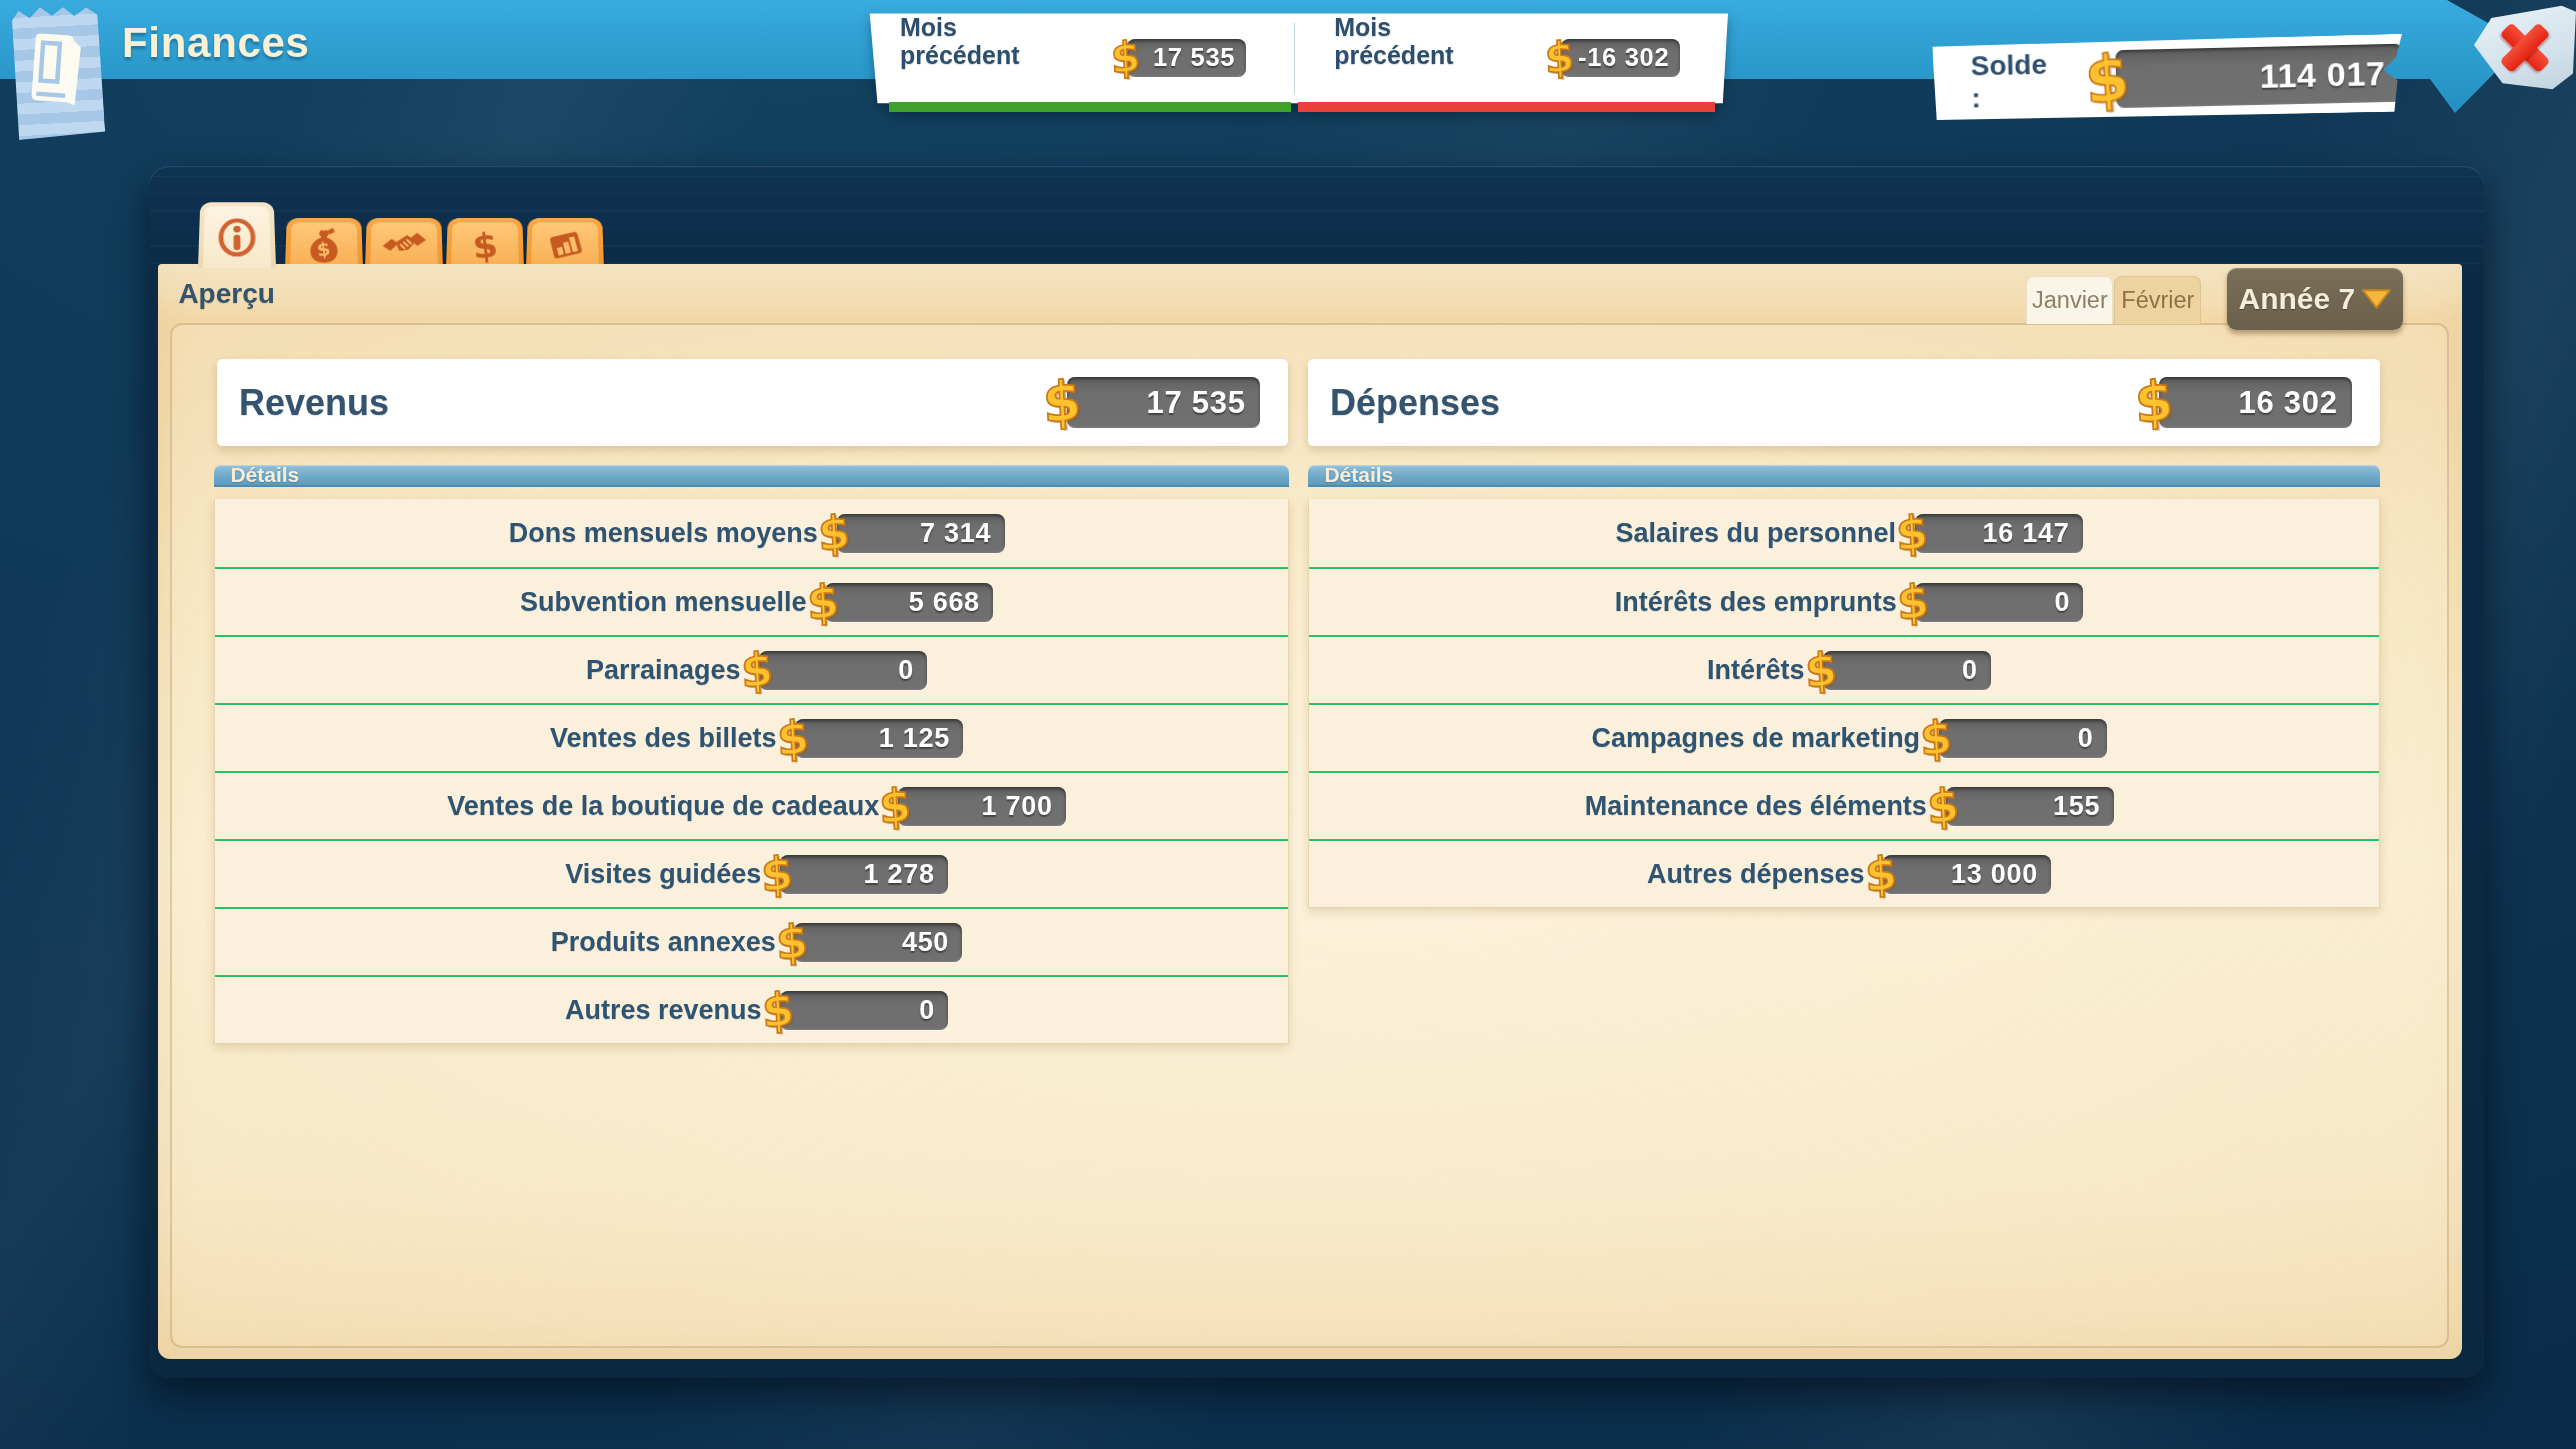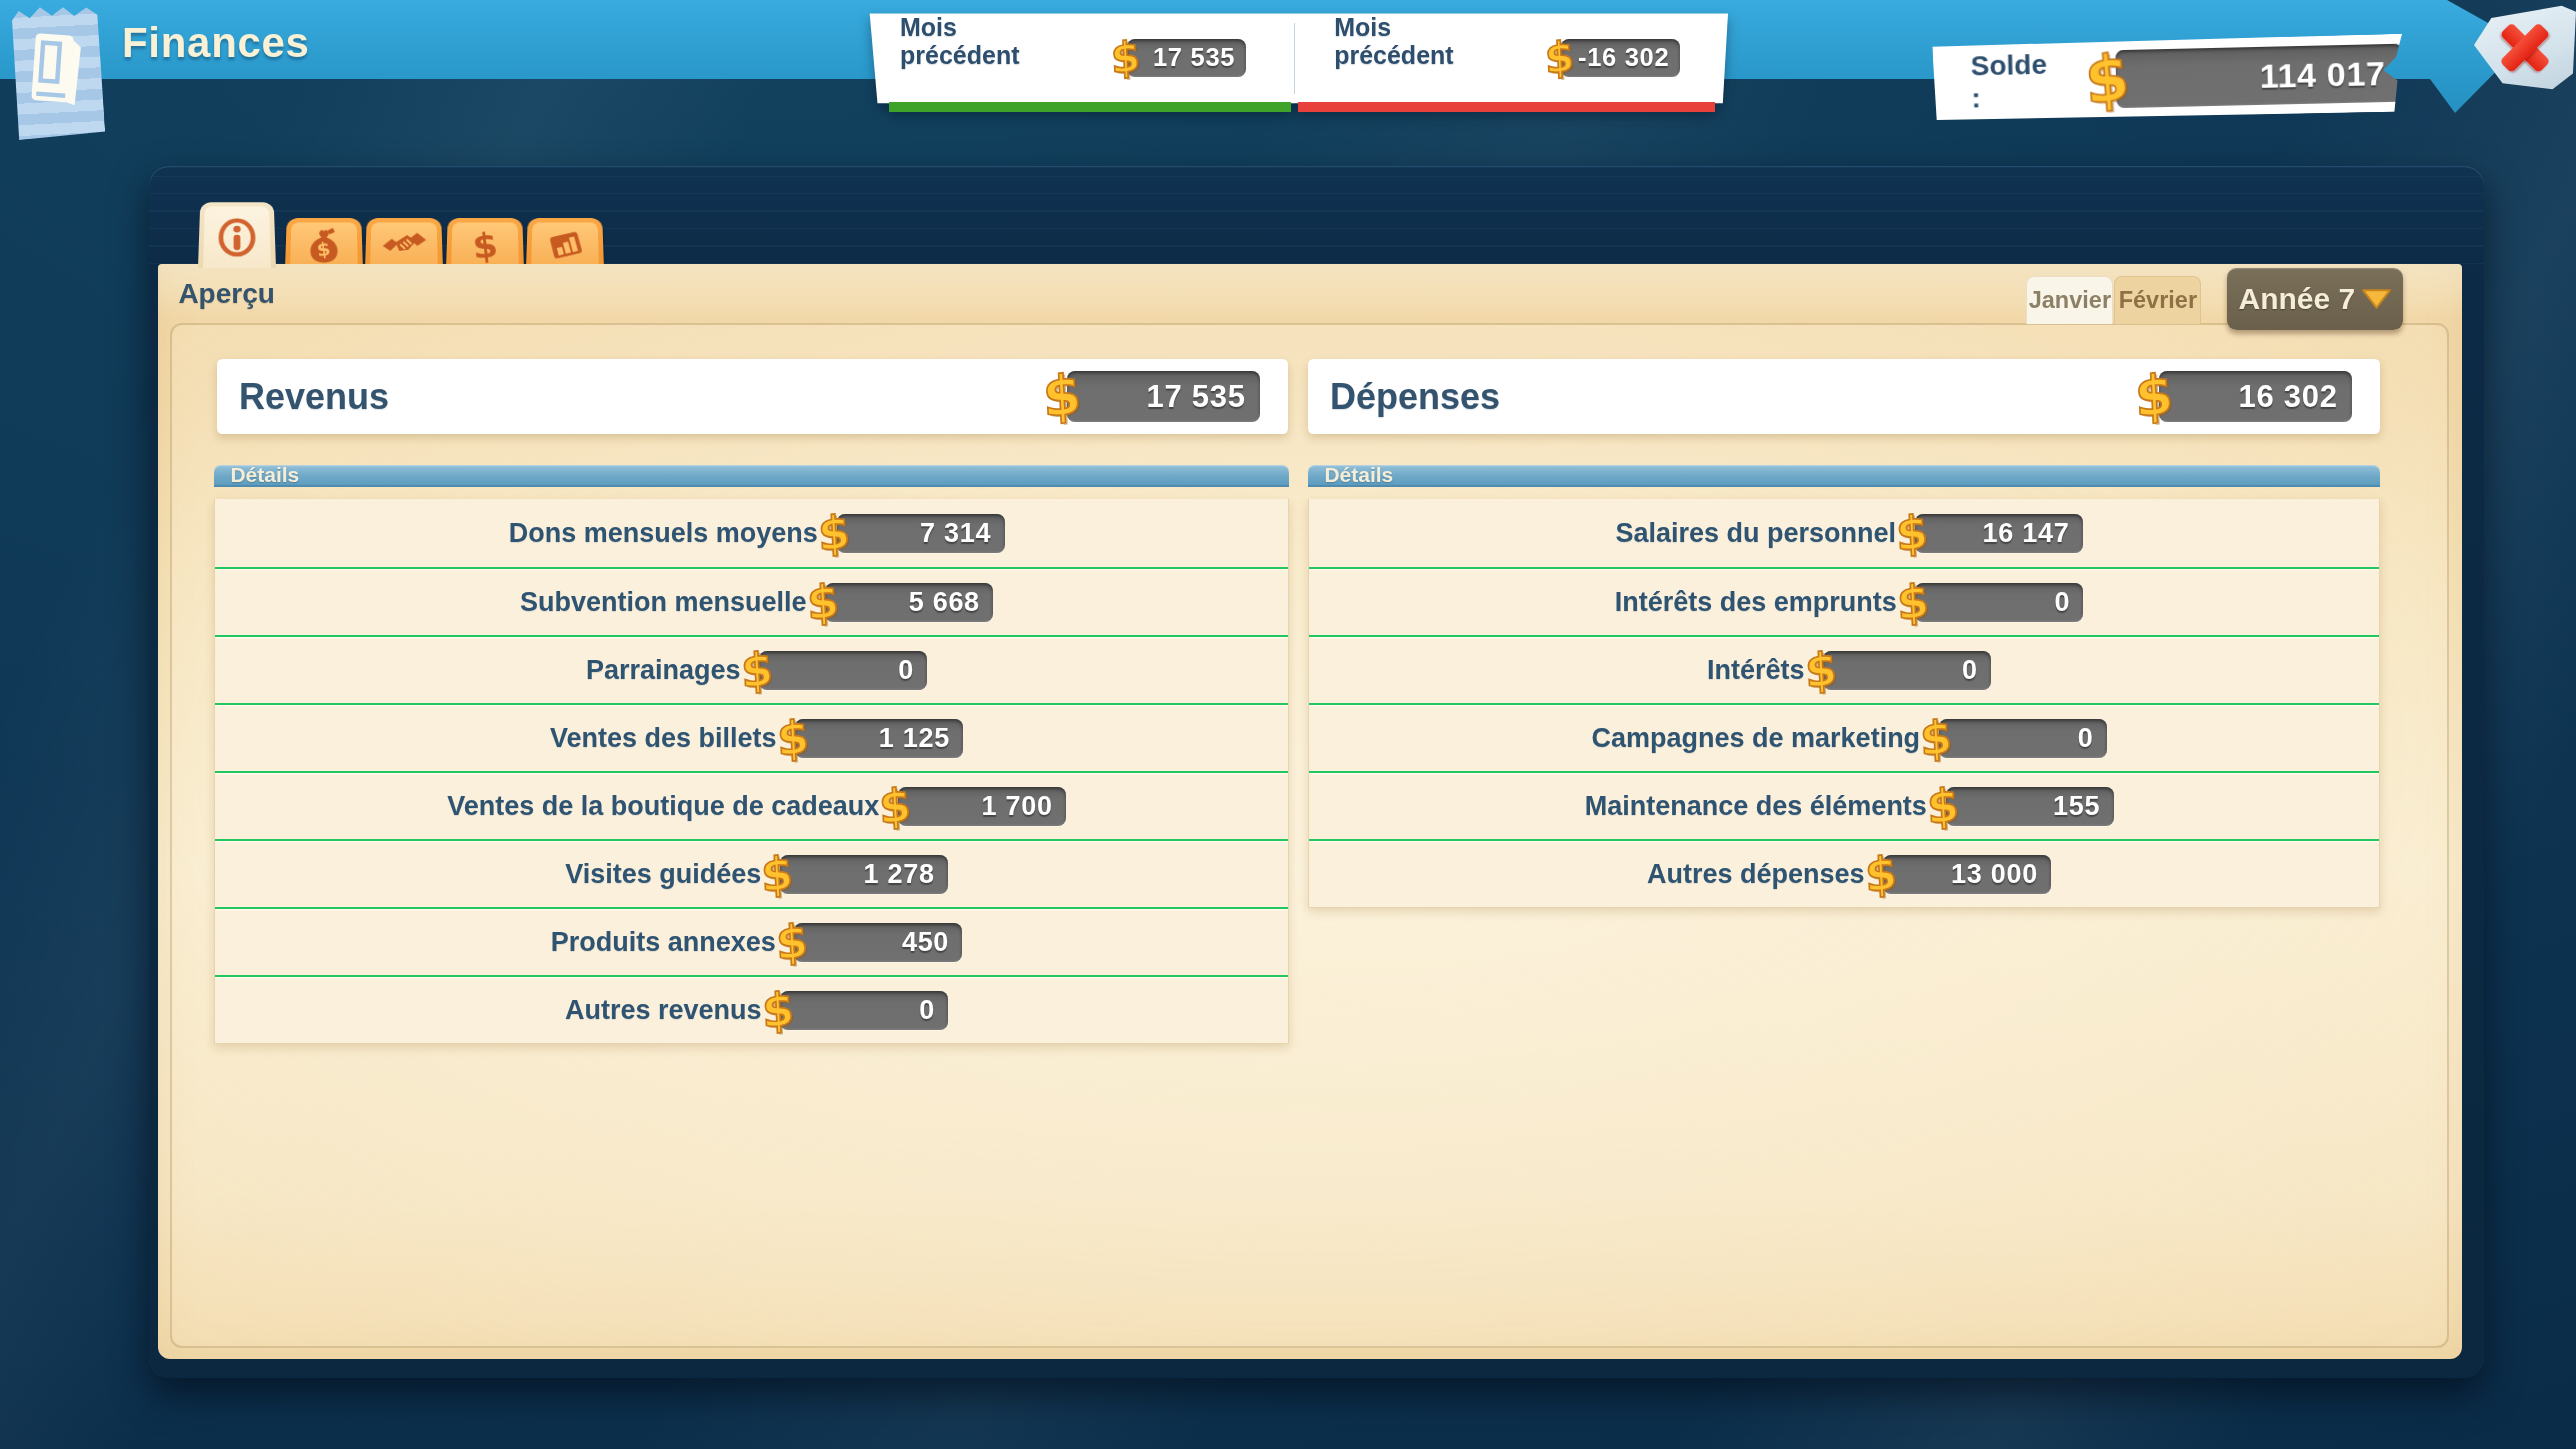--- a/index.html
+++ b/index.html
@@ -128,31 +128,31 @@
     background:linear-gradient(180deg,#F7E9C9 0%, #F2D8A8 5%, #F2D9AA 12%, #F5E2B8 28%, #F9ECCE 55%, #F6E5C2 85%, #F2DAAC 100%);
     box-shadow:inset 0 0 40px rgba(190,140,60,.12); }
   .panel-title { position:absolute; left:20px; top:14px; font-size:28px; font-weight:700; color:#33536E;
     text-shadow:0 1.3px 1.3px rgba(120,80,20,.2); }
   .inner-sheet { position:absolute; left:12px; top:59px; width:2279px; height:1025px;
     border:2px solid rgba(150,115,55,.28); border-radius:12px;
     background:radial-gradient(120% 130% at 50% 42%, rgba(255,250,235,.55) 0%, rgba(250,236,205,.25) 55%, rgba(235,205,150,.15) 100%); }
 
   
   .month-tab { position:absolute; top:12px; width:87px; height:48px; border-radius:8px 8px 0 0;
-    display:flex; align-items:center; justify-content:center; font-size:23.5px; font-weight:700; cursor:pointer; z-index:2; }
+    display:flex; align-items:center; justify-content:center; font-size:23.5px; font-weight:400; cursor:pointer; z-index:2; }
   .month-jan { left:1868px; background:#F9F5E9; color:#8D8066; border:1.3px solid #E9DFC6; border-bottom:none; }
   .month-fev { left:1956px; background:#EDD3A0; color:#8E7245; border:1.3px solid #DFC48F; border-bottom:none; }
   .year-btn { position:absolute; left:2069px; top:4px; width:176px; height:62px; border-radius:9.4px; cursor:pointer; z-index:2;
     background:linear-gradient(180deg,#7A6F59 0%, #6A604B 100%);
     box-shadow:0 3.4px 5.4px rgba(60,30,5,.35), inset 0 1.3px 0 rgba(255,255,255,.18);
     display:flex; align-items:center; justify-content:center; gap:6px;
     color:#F5EDD7; font-size:30px; font-weight:800; text-shadow:0 1.3px 1.3px rgba(0,0,0,.35); }
 
   
-  .card { position:absolute; top:95px; height:75px; background:#FFF; border-radius:5.4px;
+  .card { position:absolute; top:95px; height:87px; background:#FFF; border-radius:5.4px;
     box-shadow:0 4px 8px rgba(120,80,20,.22);
     display:flex; align-items:center; justify-content:space-between; padding:0 28px 0 21.5px; }
   .card-left  { left:59px;   width:1071px; }
   .card-right { left:1150px; width:1072px; }
   .card-title { font-size:36px; font-weight:800; color:#33536E; text-shadow:0 1.3px 1.3px rgba(40,70,100,.18); }
 
   .details-bar { position:absolute; top:201px; height:22px; border-radius:6.7px 6.7px 0 0;
     background:linear-gradient(180deg,#94C1D9 0%, #6FA9C8 55%, #5E9CBE 100%);
     border-bottom:2px solid #4E8BB0; box-shadow:inset 0 1.3px 0 rgba(255,255,255,.3);
     display:flex; align-items:center; padding-left:16px;

